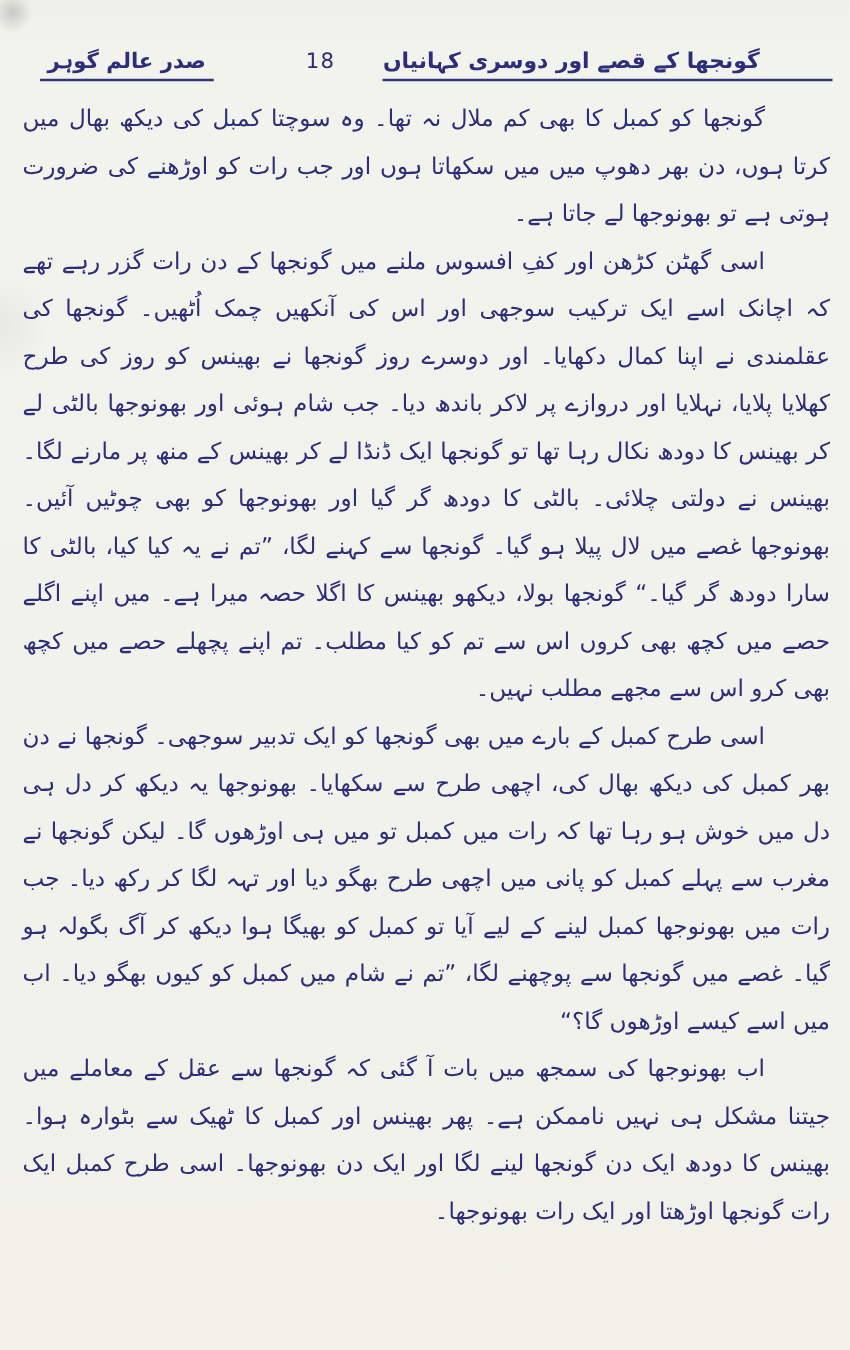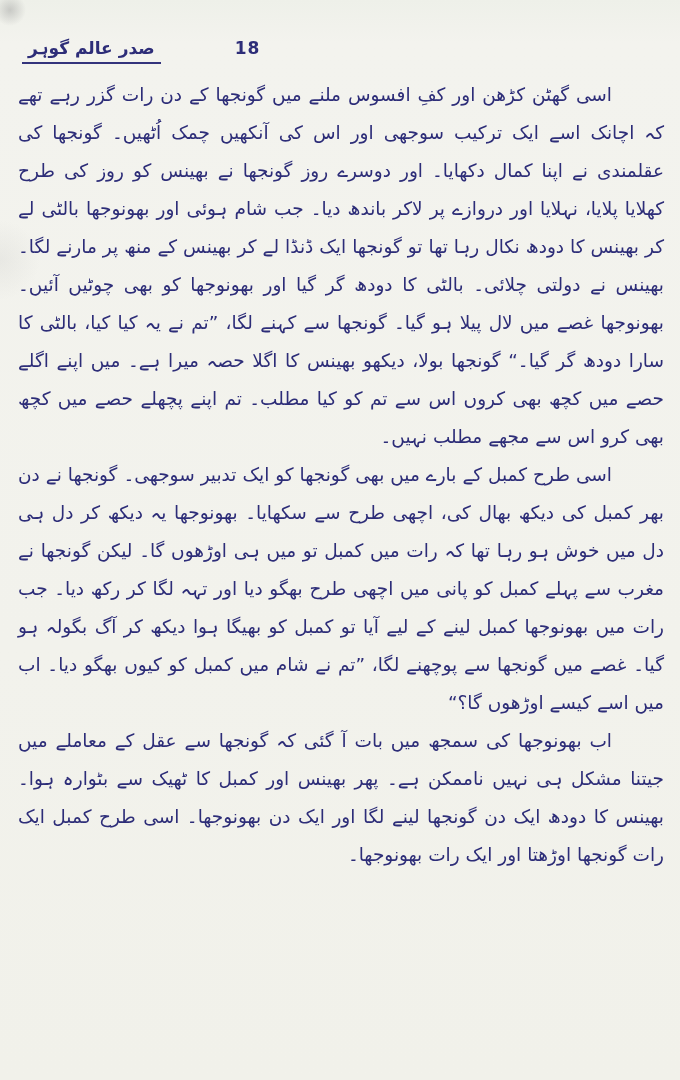--- a/index.html
+++ b/index.html
@@ -23,35 +23,35 @@
     overflow: hidden;
   }
 
   
   .page-header {
     display: flex;
     flex-direction: row;
     align-items: center;
     padding: 38px 14px 0 22px;
     direction: ltr;
+    margin-left: 10px;
   }
   .hdr-author {
     direction: rtl;
     font-size: 17px;
     font-weight: bold;
     padding: 0 6px 4px 6px;
     border-bottom: 2px solid #34347c;
     white-space: nowrap;
   }
   .hdr-pageno {
     flex: 0 0 auto;
     font-size: 17px;
     padding: 0 38px 6px 74px;
     letter-spacing: 1px;
-    font-weight: bold;
   }
   .hdr-title {
     flex: 1 1 auto;
     direction: rtl;
     text-align: left;
     font-size: 17.5px;
     font-weight: bold;
     padding: 0 4px 4px 0;
     border-bottom: 2px solid #34347c;
     white-space: nowrap;
@@ -74,21 +74,23 @@
   }
 </style>
 </head>
 <body>
 
 <div class="page">
 
   <header class="page-header">
     <span class="hdr-author">صدر عالم گوہر</span>
     <span class="hdr-pageno">18</span>
+    <span class="hdr-title">گونجھا کے قصے اور دوسری کہانیاں</span>
   </header>
 
   <main class="page-body">
+    <p>گونجھا کو کمبل کا بھی کم ملال نہ تھا۔ وہ سوچتا کمبل کی دیکھ بھال میں کرتا ہوں، دن بھر دھوپ میں میں سکھاتا ہوں اور جب رات کو اوڑھنے کی ضرورت ہوتی ہے تو بھونوجھا لے جاتا ہے۔</p>
     <p>اسی گھٹن کڑھن اور کفِ افسوس ملنے میں گونجھا کے دن رات گزر رہے تھے کہ اچانک اسے ایک ترکیب سوجھی اور اس کی آنکھیں چمک اُٹھیں۔ گونجھا کی عقلمندی نے اپنا کمال دکھایا۔ اور دوسرے روز گونجھا نے بھینس کو روز کی طرح کھلایا پلایا، نہلایا اور دروازے پر لاکر باندھ دیا۔ جب شام ہوئی اور بھونوجھا بالٹی لے کر بھینس کا دودھ نکال رہا تھا تو گونجھا ایک ڈنڈا لے کر بھینس کے منھ پر مارنے لگا۔ بھینس نے دولتی چلائی۔ بالٹی کا دودھ گر گیا اور بھونوجھا کو بھی چوٹیں آئیں۔ بھونوجھا غصے میں لال پیلا ہو گیا۔ گونجھا سے کہنے لگا، ”تم نے یہ کیا کیا، بالٹی کا سارا دودھ گر گیا۔“ گونجھا بولا، دیکھو بھینس کا اگلا حصہ میرا ہے۔ میں اپنے اگلے حصے میں کچھ بھی کروں اس سے تم کو کیا مطلب۔ تم اپنے پچھلے حصے میں کچھ بھی کرو اس سے مجھے مطلب نہیں۔</p>
     <p>اسی طرح کمبل کے بارے میں بھی گونجھا کو ایک تدبیر سوجھی۔ گونجھا نے دن بھر کمبل کی دیکھ بھال کی، اچھی طرح سے سکھایا۔ بھونوجھا یہ دیکھ کر دل ہی دل میں خوش ہو رہا تھا کہ رات میں کمبل تو میں ہی اوڑھوں گا۔ لیکن گونجھا نے مغرب سے پہلے کمبل کو پانی میں اچھی طرح بھگو دیا اور تہہ لگا کر رکھ دیا۔ جب رات میں بھونوجھا کمبل لینے کے لیے آیا تو کمبل کو بھیگا ہوا دیکھ کر آگ بگولہ ہو گیا۔ غصے میں گونجھا سے پوچھنے لگا، ”تم نے شام میں کمبل کو کیوں بھگو دیا۔ اب میں اسے کیسے اوڑھوں گا؟“</p>
     <p>اب بھونوجھا کی سمجھ میں بات آ گئی کہ گونجھا سے عقل کے معاملے میں جیتنا مشکل ہی نہیں ناممکن ہے۔ پھر بھینس اور کمبل کا ٹھیک سے بٹوارہ ہوا۔ بھینس کا دودھ ایک دن گونجھا لینے لگا اور ایک دن بھونوجھا۔ اسی طرح کمبل ایک رات گونجھا اوڑھتا اور ایک رات بھونوجھا۔</p>
   </main>
 
 </div>
 
 </body></html>

